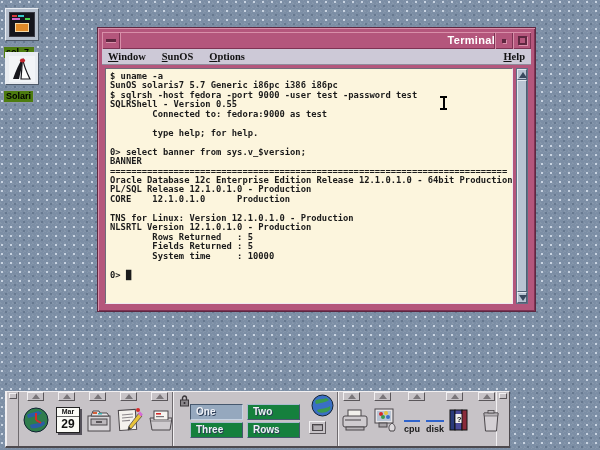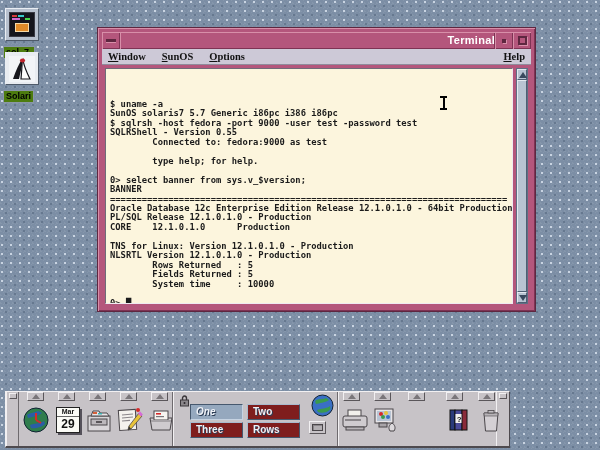--- a/index.html
+++ b/index.html
@@ -75,21 +75,21 @@
   .menu-help { margin-left:auto; }
 
   .term-matte { flex:1; background:#b4567c; padding:3px; display:flex; gap:3px; min-height:0; }
   .term-area {
     flex:1; background:#fcf5dd; overflow:hidden;
     border-top:1px solid #6f6b78; border-left:1px solid #6f6b78;
     border-bottom:1px solid #efeaf2; border-right:1px solid #efeaf2;
   }
   .term-area pre {
     font:bold 8.8px/9.45px "DejaVu Sans Mono", monospace;
-    color:#1b1b1b; padding:3px 1px 0 4px; white-space:pre;margin-top:28px;
+    color:#1b1b1b; padding:3px 1px 0 4px; white-space:pre;
   }
   .vscroll { flex:0 0 12px; background:#93a3b8; display:flex; flex-direction:column;
     border:1px solid #5f6f84; }
   .sb-btn { flex:0 0 11px; background:#b8c3d2; position:relative;
     border-top:1px solid #e4e9f0; border-left:1px solid #e4e9f0;
     border-bottom:1px solid #4e5e73; border-right:1px solid #4e5e73; }
   .sb-btn::after { content:""; position:absolute; left:1px; }
   .sb-up::after { top:2px; border-left:4px solid transparent; border-right:4px solid transparent;
     border-bottom:6px solid #39495e; }
   .sb-down::after { top:2px; border-left:4px solid transparent; border-right:4px solid transparent;
@@ -118,21 +118,21 @@
   .tab { position:absolute; top:0; width:17px; height:9px; background:#c7c3c7;
     border:1px solid; border-color:#f2f0f2 #5a565a #5a565a #f2f0f2;
     display:flex; align-items:center; justify-content:center; }
   .tab::after { content:""; border-left:4px solid transparent; border-right:4px solid transparent;
     border-bottom:5px solid #7a767a; }
   .pcell { position:absolute; top:11px; width:30px; height:34px;
     display:flex; align-items:center; justify-content:center; }
   .vdiv { position:absolute; top:0; bottom:0; width:2px;
     border-left:1px solid #6e6a6e; border-right:1px solid #f2f0f2; }
 
-  .ws-btn { position:absolute; width:53px; height:16px; background:#7f1d1d;
+  .ws-btn { position:absolute; width:53px; height:16px; background:#15803d;
     border:1px solid; border-color:#a9bacd #46586e #46586e #a9bacd;
     color:#eef1f7; font:bold 10px/14px "Liberation Sans", sans-serif;
     text-align:left; padding-left:5px; text-shadow:1px 1px 0 #2c3d55; }
   .ws-btn.active { background:#95a8be; border-color:#46586e #c6d3e2 #c6d3e2 #46586e; }
 
   .cal { width:24px; height:26px; background:#fbfbf6; border:1px solid #222;
     box-shadow:2px 2px 0 #55515a; text-align:center; }
   .cal .cal-mon { font:bold 7px/8px "Liberation Sans", sans-serif; color:#111;
     border-bottom:1px solid #666; }
   .cal .cal-day { font:bold 12px/15px "Liberation Sans", sans-serif; color:#111; }
@@ -308,21 +308,21 @@
   </div>
 
   <div class="vdiv" style="left:166px;"></div>
 
   <svg class="abs" style="left:173px; top:3px;" width="11" height="12" viewBox="0 0 11 12">
     <rect x="1.5" y="5" width="8" height="6" fill="#8a868a" stroke="#3a363a"></rect>
     <path d="M3.5 5 V3.2 A2 2.2 0 0 1 7.5 3.2 V5" fill="none" stroke="#3a363a" stroke-width="1.4"></path>
     <circle cx="5.5" cy="8" r="1" fill="#2a262a"></circle>
   </svg>
 
-  <button class="ws-btn active" style="left:184px; top:12px;font-style:italic;">One</button>
+  <button class="ws-btn active" style="left:184px; top:12px;">One</button>
   <button class="ws-btn" style="left:241px; top:12px;">Two</button>
   <button class="ws-btn" style="left:184px; top:30px;">Three</button>
   <button class="ws-btn" style="left:241px; top:30px;">Rows</button>
 
   <svg class="abs" style="left:305px; top:2px;" width="23" height="23" viewBox="0 0 23 23">
     <circle cx="11.5" cy="11.5" r="10.5" fill="#3a6fc4" stroke="#123"></circle>
     <path d="M4 7 C8 4 12 6 15 4 L18 6 C14 9 8 9 5 10 Z" fill="#3a9a4d"></path>
     <path d="M6 16 C10 14 16 15 19 12 L19.5 15 C16 19 10 19.5 7 18 Z" fill="#3a9a4d"></path>
   </svg>
   <div class="abs exit-chip" style="left:303px; top:29px;">
@@ -346,20 +346,32 @@
       <rect x="5" y="6" width="14" height="10" fill="#b8c4d4"></rect>
       <circle cx="9" cy="9" r="2" fill="#d42a2a"></circle>
       <circle cx="14" cy="8" r="2" fill="#e8c33a"></circle>
       <circle cx="11" cy="12" r="2" fill="#3a9a4d"></circle>
       <circle cx="16" cy="12" r="2" fill="#3a6fc4"></circle>
       <rect x="7" y="18" width="8" height="4" fill="#a8a4a8" stroke="#4a464a"></rect>
       <path d="M20 18 C23 20 24 23 22 26 L18 26 C16 23 17 20 20 18 Z" fill="#dcd9dc" stroke="#4a464a"></path>
     </svg>
   </div>
 
+  <div class="pcell" style="left:398px; width:40px; align-items:flex-end; padding-bottom:3px;">
+    <div class="meter-grp">
+      <div class="meter">
+        <div class="bar"></div>
+        <div class="lbl">cpu</div>
+      </div>
+      <div class="meter">
+        <div class="bar"></div>
+        <div class="lbl">disk</div>
+      </div>
+    </div>
+  </div>
 
   <div class="pcell" style="left:438px;">
     <svg width="26" height="28" viewBox="0 0 26 28">
       <rect x="4" y="4" width="5" height="20" fill="#2a3a7a" stroke="#111"></rect>
       <rect x="9" y="4" width="7" height="20" fill="#4a4a9a" stroke="#111"></rect>
       <rect x="16" y="4" width="5" height="20" fill="#8a2a3a" stroke="#111"></rect>
       <rect x="9.5" y="8" width="6" height="9" fill="#f2f0ec"></rect>
       <text x="10.8" y="15.5" font-family="Liberation Sans, sans-serif" font-weight="bold" font-size="8" fill="#222">?</text>
     </svg>
   </div>

